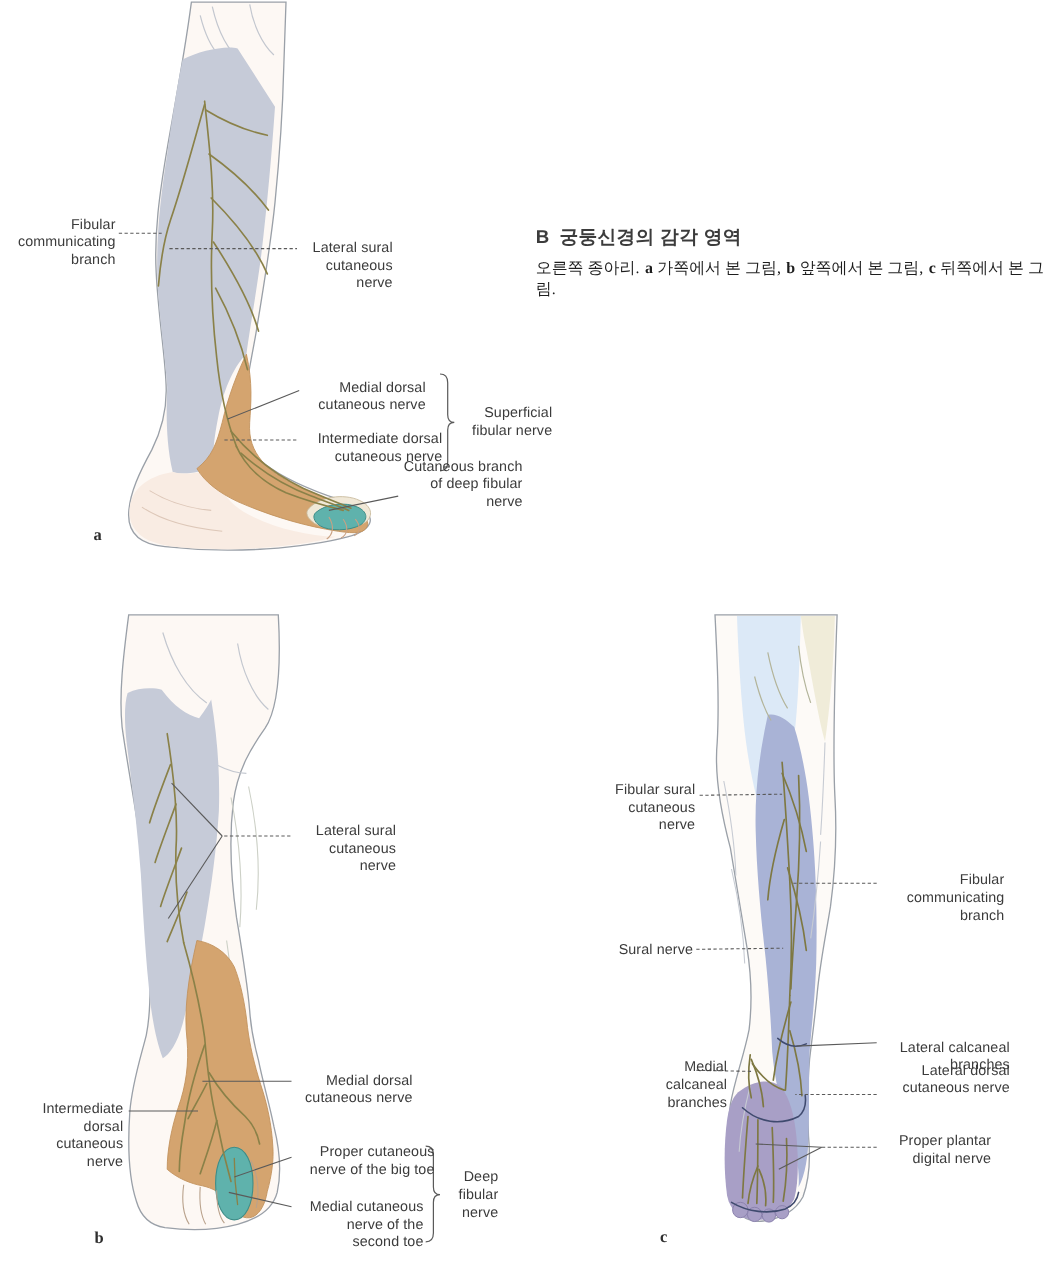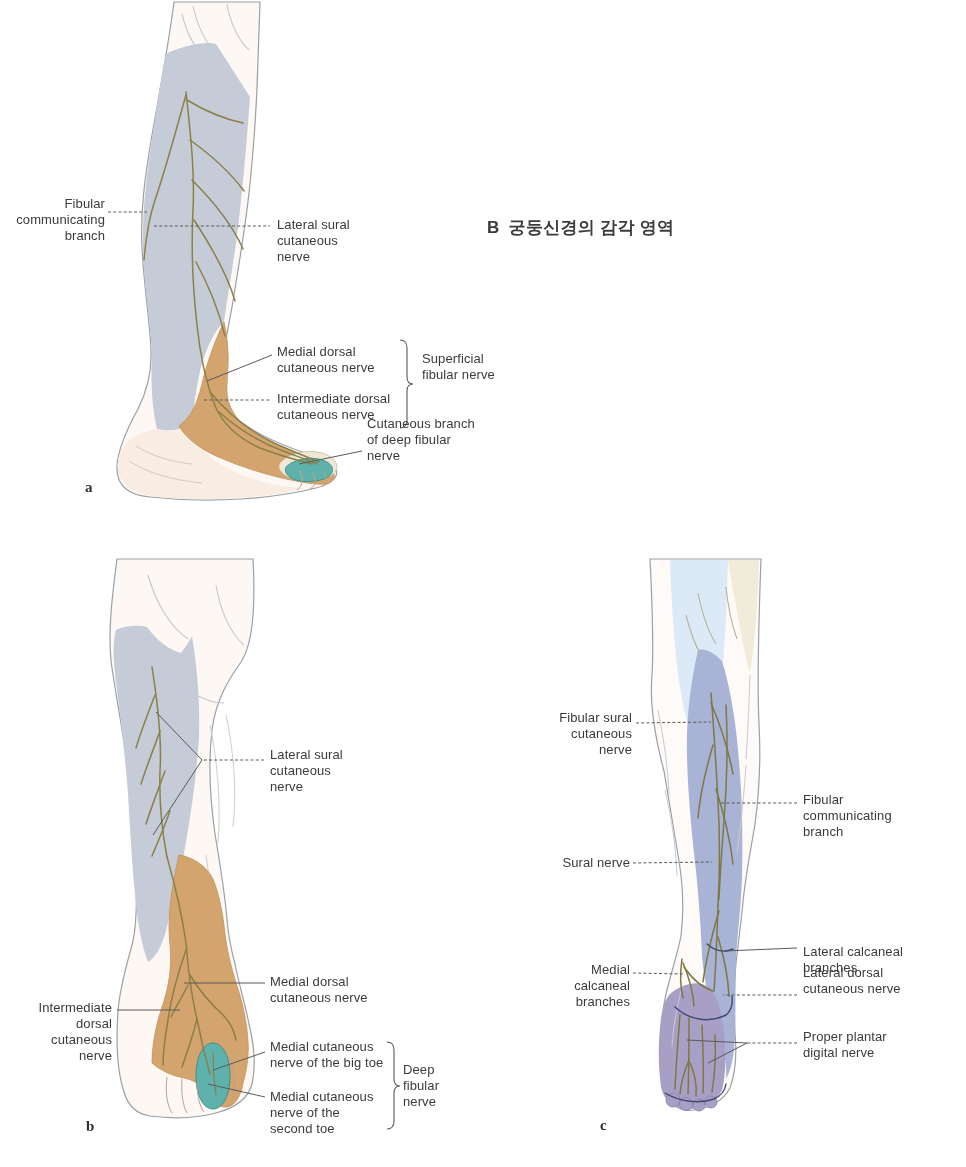--- a/index.html
+++ b/index.html
@@ -1,24 +1,24 @@
 <!DOCTYPE html>
 <html><head>
 <meta charset="utf-8">
 <style>
   html,body{margin:0;padding:0;background:#fff;}
   #page{position:relative;width:966px;height:1167px;background:#ffffff;overflow:hidden;
         font-family:"Liberation Sans",sans-serif;}
   svg{position:absolute;}
-  .lbl{position:absolute;font-size:13px;line-height:1.22;color:#3b3b3b;letter-spacing:.1px;}
+  .lbl{position:absolute;font-size:13px;line-height:1.22;color:#3b3b3b;letter-spacing:.1px;text-align:right;}
   .r{text-align:right;}
   .figletter{position:absolute;font-family:"Liberation Serif",serif;font-weight:bold;
              font-size:15px;color:#2e2e2e;}
   #caption{position:absolute;left:487px;top:204px;width:478px;}
-  #caption .heading{font-size:17px;font-weight:600;color:#3c3c3c;letter-spacing:.3px;margin-top:12px;}
+  #caption .heading{font-size:17px;font-weight:600;color:#3c3c3c;letter-spacing:.3px;}
   #caption .heading .hletter{margin-right:9px;}
   #caption .sub{margin-top:7px;font-family:"Liberation Serif",serif;font-size:14.5px;color:#1e1e1e;}
   #caption .sub b{margin:0 4px 0 5px;}
   .leader{stroke:#5a5a5a;stroke-width:1;fill:none;}
   .dash{stroke-dasharray:3,2.2;}
   .brace{stroke:#5a5a5a;stroke-width:1.1;fill:none;}
 </style>
 </head>
 <body>
 
@@ -217,40 +217,41 @@
       <line class="leader dash" x1="633" y1="973" x2="684" y2="974"></line>
       <line class="leader dash" x1="797" y1="995" x2="723" y2="995"></line>
       <line class="leader dash" x1="797" y1="1043" x2="747" y2="1043"></line>
       <line class="leader" x1="747" y1="1043" x2="687" y2="1040"></line>
       <line class="leader" x1="747" y1="1043" x2="708" y2="1063"></line>
     </g>
   </svg>
 
   <div id="caption">
     <div class="heading"><span class="hletter">B</span><span>궁둥신경의 감각 영역</span></div>
+    <div class="sub"><span>오른쪽 종아리.</span><b>a</b><span>가쪽에서 본 그림,</span><b>b</b><span>앞쪽에서 본 그림,</span><b>c</b><span>뒤쪽에서 본 그림.</span></div>
   </div>
 
   <div class="lbl r" style="left:2px;top:196px;width:103px">Fibular communicating branch</div>
   <div class="lbl" style="left:277px;top:217px;width:80px">Lateral sural cutaneous nerve</div>
   <div class="lbl" style="left:277px;top:344px;width:110px">Medial dorsal cutaneous nerve</div>
   <div class="lbl" style="left:277px;top:391px;width:125px">Intermediate dorsal cutaneous nerve</div>
-  <div class="lbl" style="left:422px;top:351px;width:80px">Superficial fibular nerve</div>
+  <div class="lbl" style="left:422px;top:367px;width:80px">Superficial fibular nerve</div>
   <div class="lbl" style="left:367px;top:416px;width:108px">Cutaneous branch of deep fibular nerve</div>
   <div class="figletter" style="left:85px;top:479px">a</div>
 
   <div class="lbl" style="left:270px;top:747px;width:90px">Lateral sural cutaneous nerve</div>
   <div class="lbl" style="left:270px;top:974px;width:105px">Medial dorsal cutaneous nerve</div>
   <div class="lbl r" style="left:22px;top:1000px;width:90px">Intermediate dorsal cutaneous nerve</div>
-  <div class="lbl" style="left:270px;top:1039px;width:125px">Medial cutaneous nerve of the big toe</div>
+  <div class="lbl" style="left:270px;top:1039px;width:125px">Proper cutaneous nerve of the big toe</div>
   <div class="lbl" style="left:270px;top:1089px;width:115px">Medial cutaneous nerve of the second toe</div>
   <div class="lbl" style="left:403px;top:1062px;width:50px">Deep fibular nerve</div>
   <div class="figletter" style="left:86px;top:1118px">b</div>
 
   <div class="lbl r" style="left:552px;top:710px;width:80px">Fibular sural cutaneous nerve</div>
   <div class="lbl" style="left:803px;top:792px;width:110px">Fibular communicating branch</div>
   <div class="lbl r" style="left:560px;top:855px;width:70px">Sural nerve</div>
   <div class="lbl" style="left:803px;top:965px;width:115px">Lateral dorsal cutaneous nerve</div>
-  <div class="lbl r" style="left:555px;top:962px;width:75px">Medial calcaneal branches</div>
+  <div class="lbl r" style="left:586px;top:962px;width:75px">Medial calcaneal branches</div>
   <div class="lbl" style="left:803px;top:944px;width:115px">Lateral calcaneal branches</div>
   <div class="lbl" style="left:803px;top:1029px;width:98px">Proper plantar digital nerve</div>
   <div class="figletter" style="left:600px;top:1117px">c</div>
 
 </div>
 
 </body></html>

